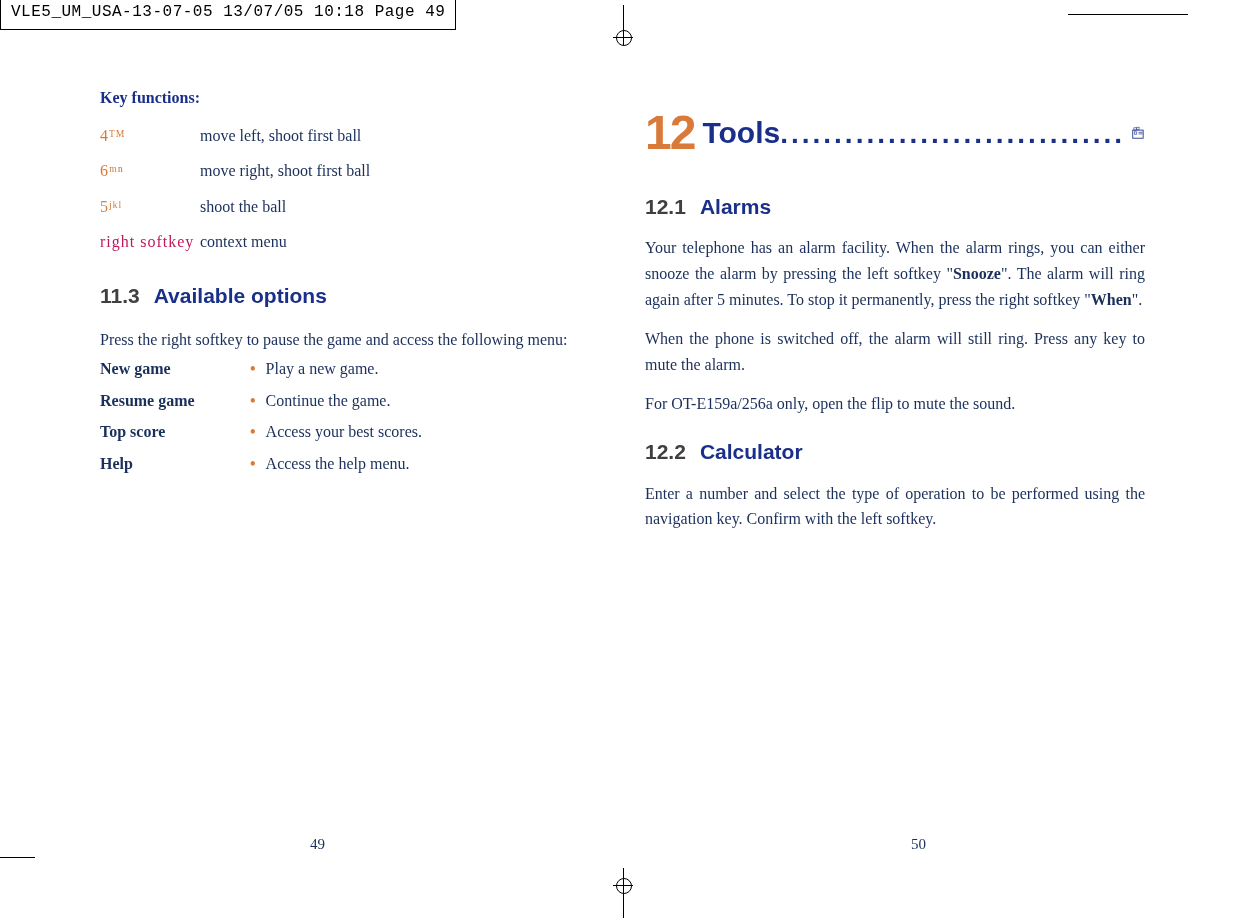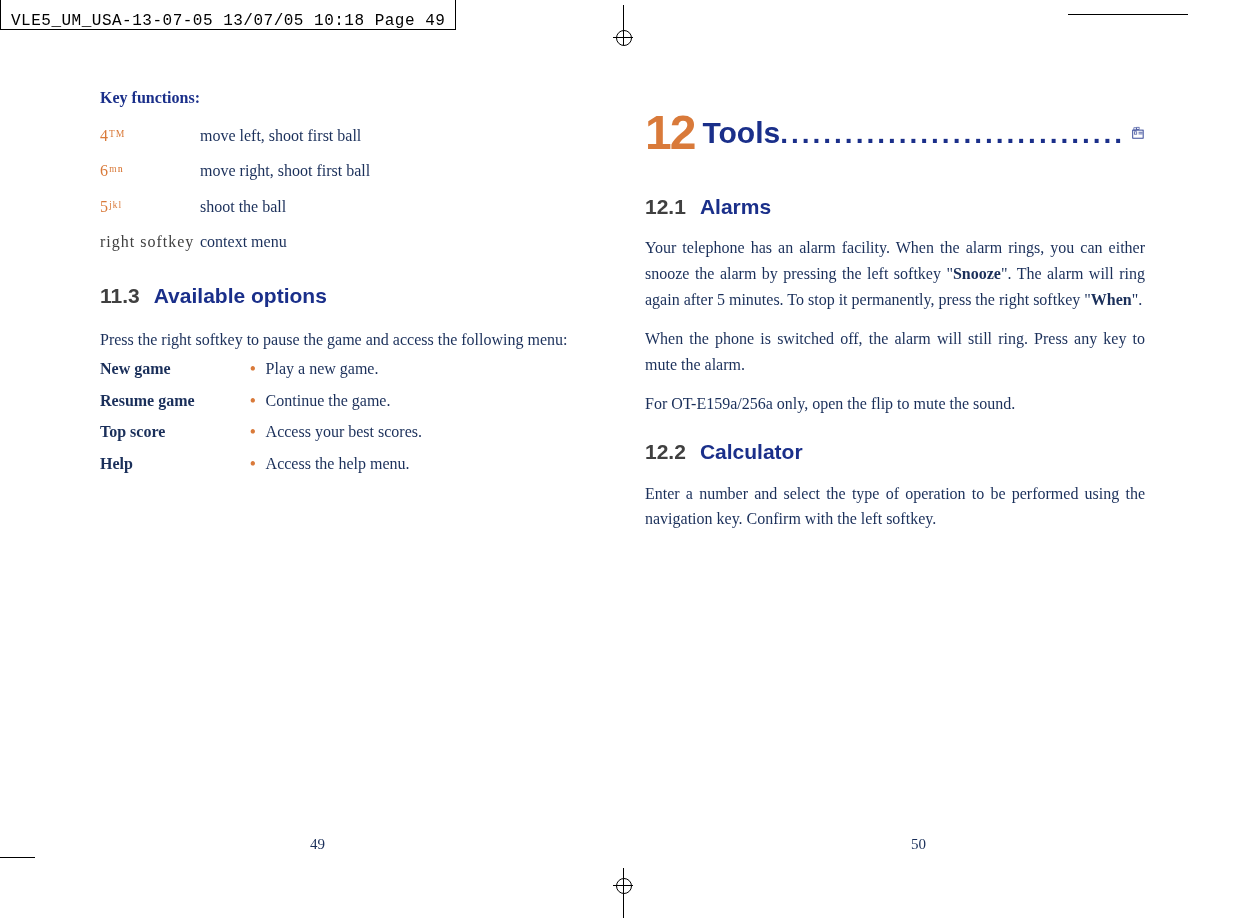--- a/index.html
+++ b/index.html
@@ -13,21 +13,21 @@
     }
     .print-header {
       position: absolute;
       top: 0;
       left: 0;
       height: 30px;
       border: 1px solid #000;
       border-top: none;
       font-family: 'Courier New', monospace;
       font-size: 16px;
-      padding: 12px 10px;
+      padding: 3px 10px;
       color: #000;
       letter-spacing: 0.5px;
     }
     .crop-mark-top-right {
       position: absolute;
       top: 14px;
       right: 60px;
       width: 120px;
       height: 1px;
       background: #000;
@@ -248,21 +248,21 @@
       </div>
       <div class="key-row">
         <div class="key-label">6ᵐⁿ</div>
         <div class="key-desc">move right, shoot first ball</div>
       </div>
       <div class="key-row">
         <div class="key-label">5ʲᵏˡ</div>
         <div class="key-desc">shoot the ball</div>
       </div>
       <div class="key-row">
-        <div class="key-label" style="color:#404040">right softkey</div>
+        <div class="key-label" style="color:#be185d">right softkey</div>
         <div class="key-desc">context menu</div>
       </div>
     </div>
 
     <div class="heading-11-3">
       <span class="heading-num">11.3</span><span>Available options</span>
     </div>
     <div class="intro-text">Press the right softkey to pause the game and access the following menu:</div>
     <div class="options-table">
       <div class="option-row">

